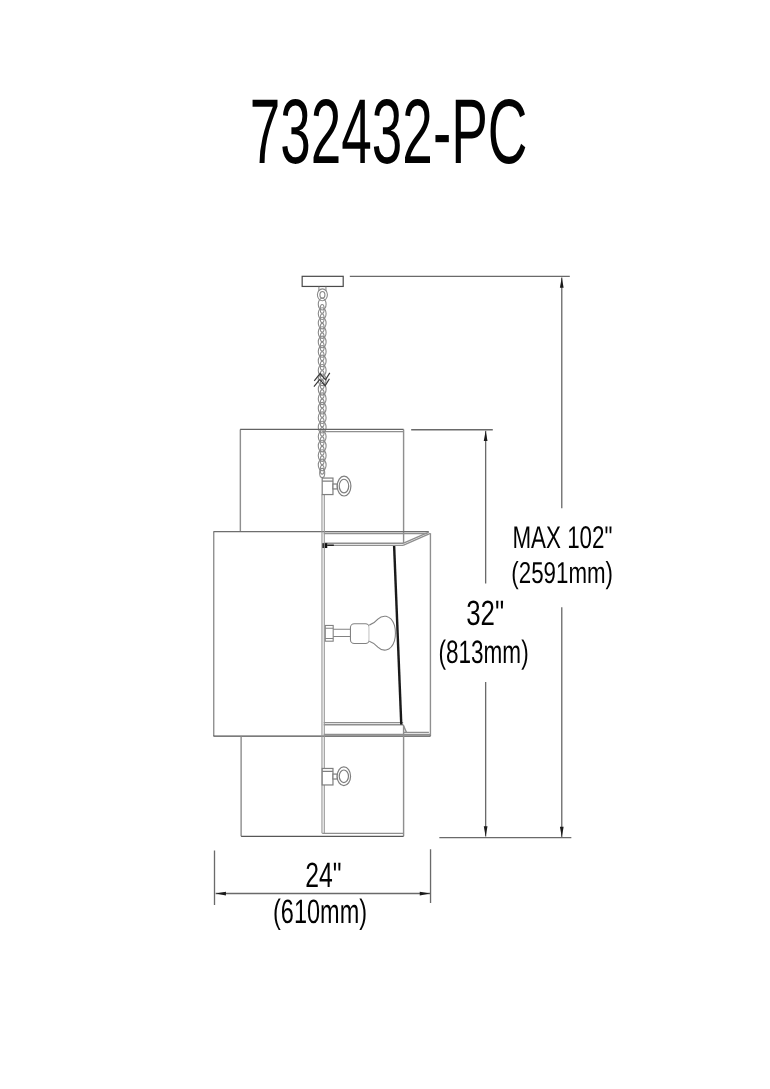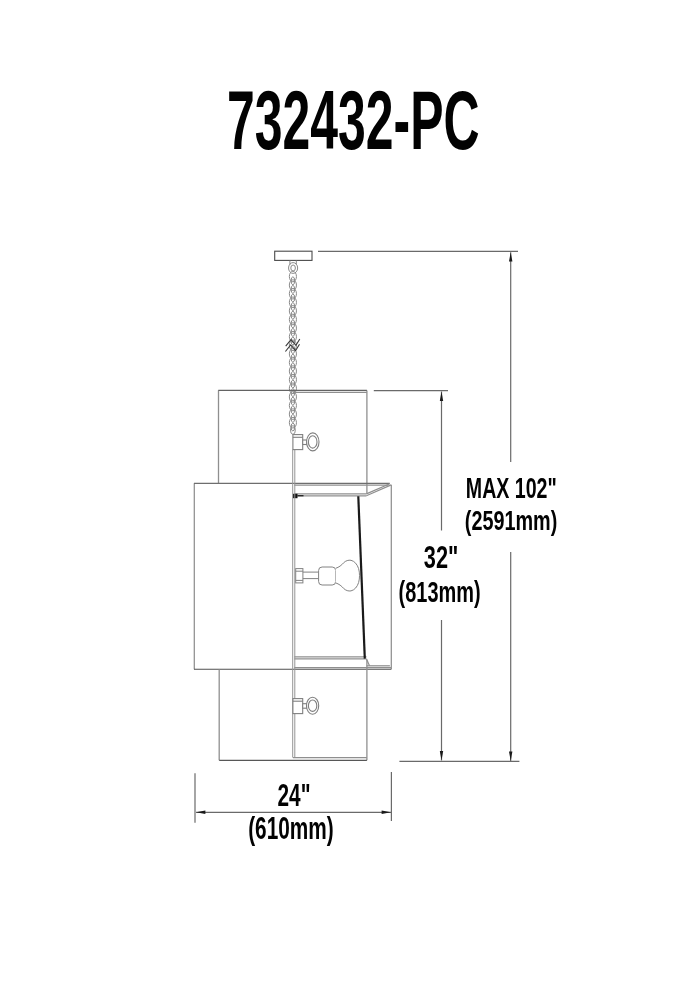--- a/index.html
+++ b/index.html
@@ -1,16 +1,16 @@
 <!DOCTYPE html>
 <html><head>
 <meta charset="utf-8">
 <style>
   html,body{margin:0;padding:0;background:#ffffff;}
-  #page{position:relative;width:700px;height:876px;background:#ffffff;overflow:hidden;filter:grayscale(1);font-weight:bold;}
+  #page{position:relative;width:700px;height:876px;background:#ffffff;overflow:hidden;filter:grayscale(1);}
   svg{position:absolute;left:0;top:0;}
   text{font-family:"Liberation Sans",sans-serif;fill:#000000;}
 </style>
 </head>
 <body>
 <div id="page">
 <svg width="700" height="990" viewBox="0 0 700 990">
 
   <g opacity="0.99">
         <text x="227" y="148.5" font-size="83.5" textLength="252.5" lengthAdjust="spacingAndGlyphs">732432-PC</text>

